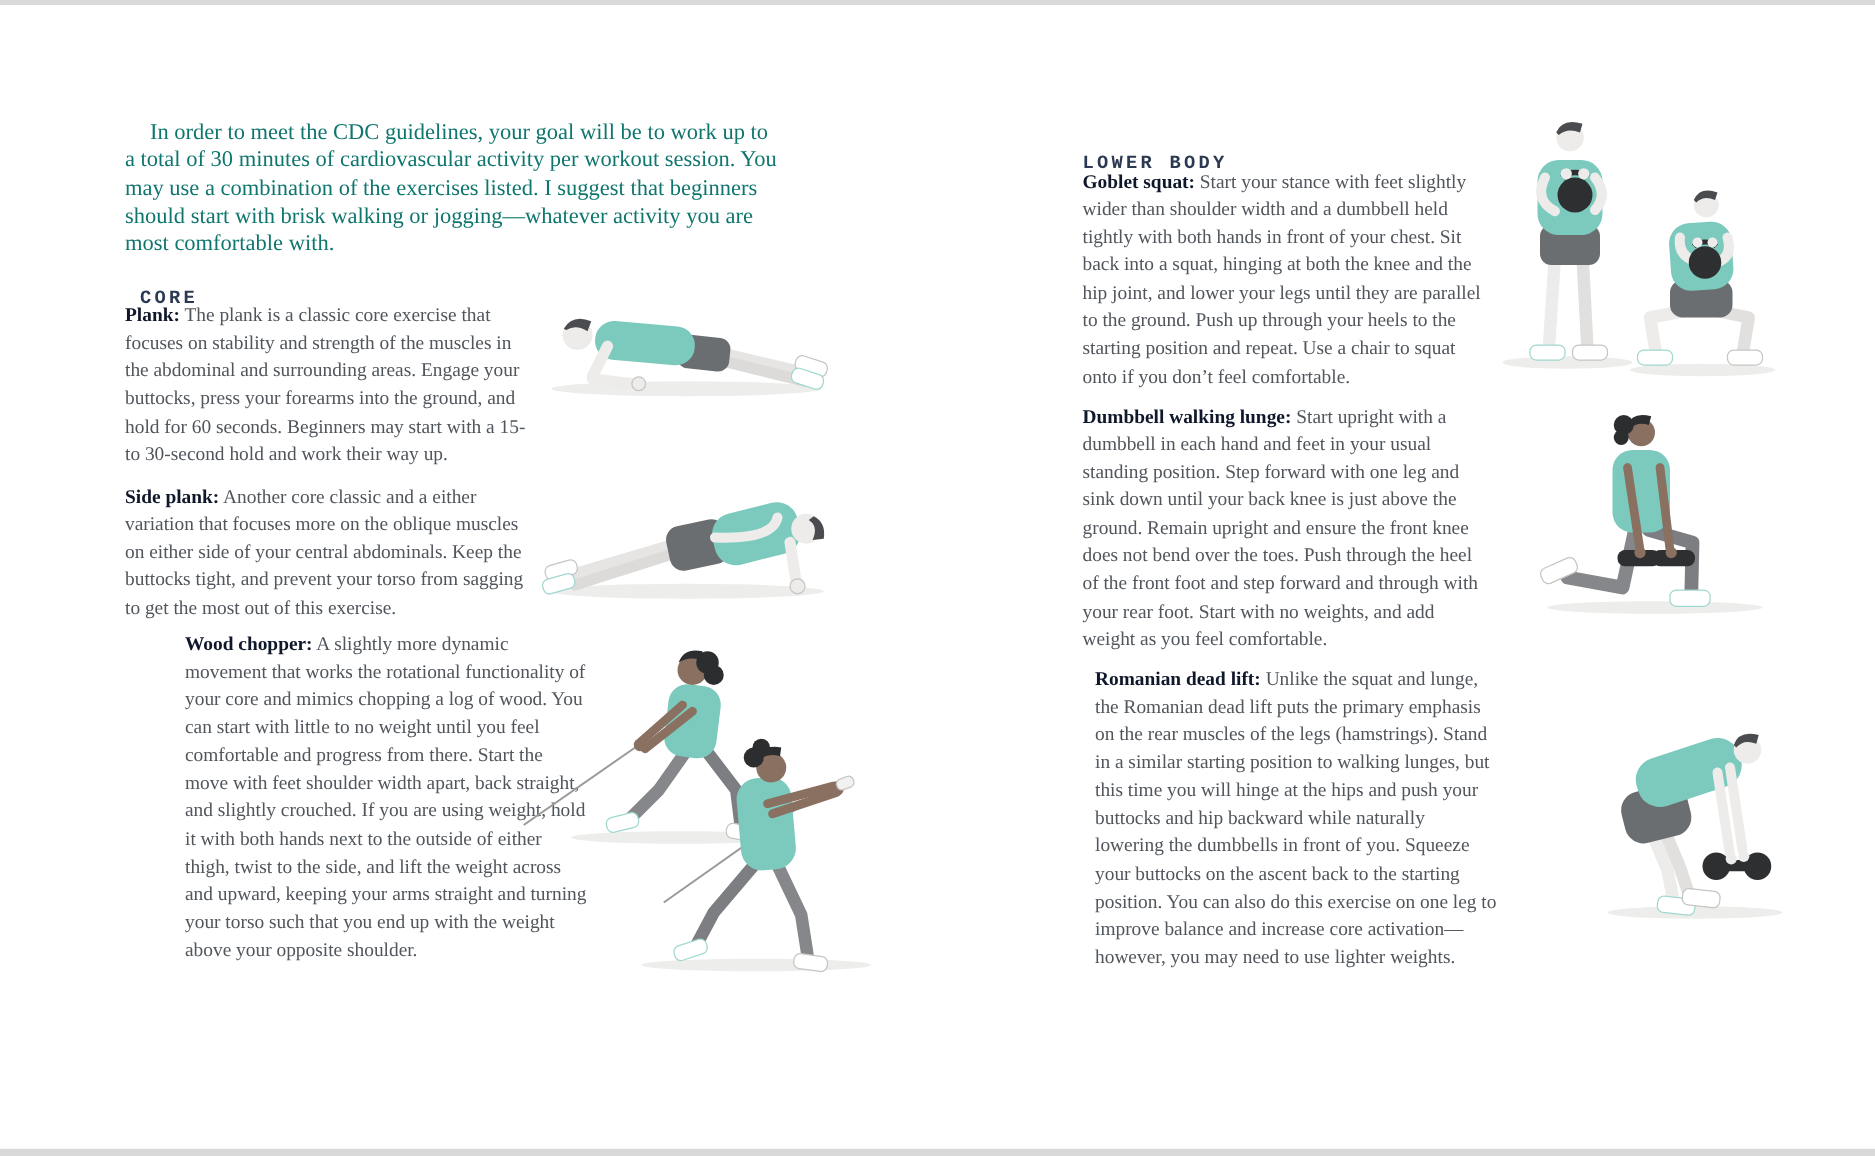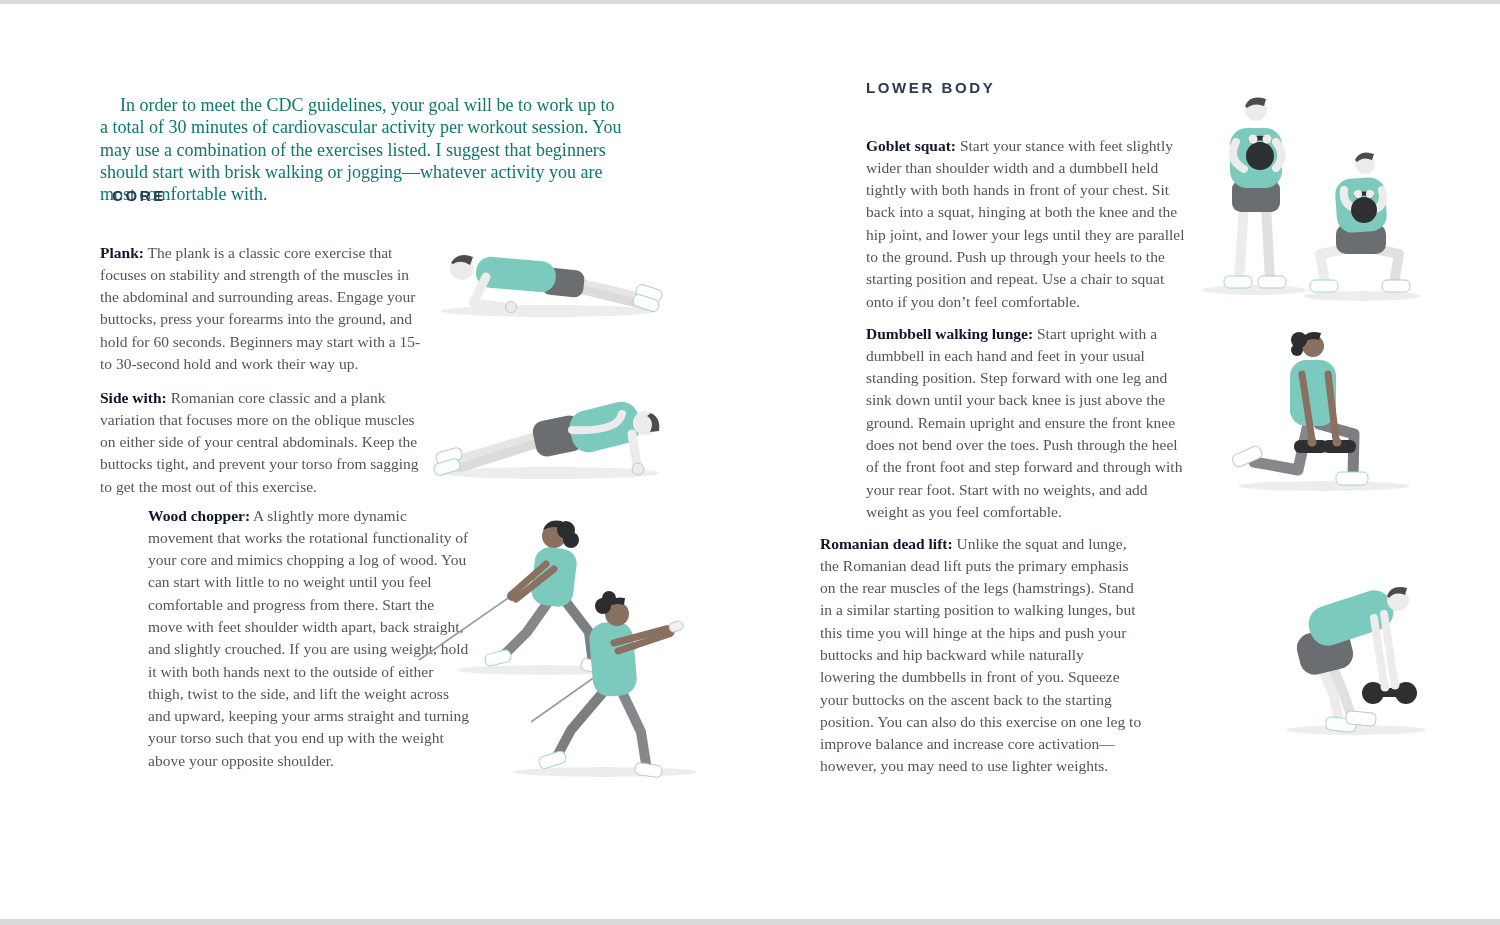--- a/index.html
+++ b/index.html
@@ -4,33 +4,33 @@
 <style>
   html,body{margin:0;padding:0;background:#ffffff;}
   .canvas{position:relative;width:1500px;height:925px;background:#ffffff;overflow:hidden;
           font-family:"Liberation Serif","DejaVu Serif",serif;}
   .edge-strip{position:absolute;left:0;width:100%;background:#d9d9d9;}
   .edge-top{top:0;height:4px;}
   .edge-bottom{bottom:0;height:6px;}
 
   .intro{position:absolute;left:100px;top:76px;width:522px;font-size:18px;line-height:22.3px;
          color:#0f766e;text-indent:20px;}
-  .section-heading{position:absolute;font-family:Liberation Sans, sans-serif;
-         font-size:15px;letter-spacing:2.6px;color:#2b3a52;font-weight:600;}
+  .section-heading{position:absolute;font-family:Liberation Mono, monospace;
+         font-size:15px;letter-spacing:2.6px;color:#2b3a52;font-weight:600;margin-top:43px;}
   .heading-core{left:112px;top:187px;}
   .heading-lower{left:866px;top:79px;}
 
   .exercise{position:absolute;width:324px;font-size:15.5px;line-height:22.3px;color:#51565c;}
   .exercise b{color:#0f172a;font-weight:700;}
   .ex-plank{left:100px;top:226px;}
   .ex-sideplank{left:100px;top:371px;}
   .ex-woodchopper{left:100px;top:489px;margin-left:48px;}
   .ex-goblet{left:866px;top:119px;width:322px;}
   .ex-lunge{left:866px;top:307px;width:322px;}
-  .ex-rdl{left:820px;top:517px;width:322px;font-family:Liberation Serif, serif;}
+  .ex-rdl{left:876px;top:517px;width:322px;font-family:Liberation Serif, serif;}
 
   .illus{position:absolute;}
   .il-plank{left:424px;top:229px;}
   .il-sideplank{left:424px;top:376px;}
   .il-woodchopper{left:413px;top:492px;}
   .il-goblet{left:1192px;top:86px;}
   .il-lunge{left:1224px;top:314px;}
   .il-rdl{left:1246px;top:538px;}
 
   .footer{position:absolute;top:857px;height:24px;display:flex;align-items:center;gap:16px;}
@@ -47,21 +47,21 @@
 <div class="canvas">
   <div class="edge-strip edge-top"></div>
   <div class="edge-strip edge-bottom"></div>
 
   <p class="intro">In order to meet the CDC guidelines, your goal will be to work up to a total of 30 minutes of cardiovascular activity per workout session. You may use a combination of the exercises listed. I suggest that beginners should start with brisk walking or jogging—whatever activity you are most comfortable with.</p>
 
   <div class="section-heading heading-core">CORE</div>
 
   <p class="exercise ex-plank"><b>Plank:</b> <span>The plank is a classic core exercise that focuses on stability and strength of the muscles in the abdominal and surrounding areas. Engage your buttocks, press your forearms into the ground, and hold for 60 seconds. Beginners may start with a 15- to 30-second hold and work their way up.</span></p>
 
-  <p class="exercise ex-sideplank"><b>Side with:</b> <span>Romanian core classic and a plank variation that focuses more on the oblique muscles on either side of your central abdominals. Keep the buttocks tight, and prevent your torso from sagging to get the most out of this exercise.</span></p>
+  <p class="exercise ex-sideplank"><b>Side plank:</b> <span>Another core classic and a either variation that focuses more on the oblique muscles on either side of your central abdominals. Keep the buttocks tight, and prevent your torso from sagging to get the most out of this exercise.</span></p>
 
   <p class="exercise ex-woodchopper"><b>Wood chopper:</b> <span>A slightly more dynamic movement that works the rotational functionality of your core and mimics chopping a log of wood. You can start with little to no weight until you feel comfortable and progress from there. Start the move with feet shoulder width apart, back straight, and slightly crouched. If you are using weight, hold it with both hands next to the outside of either thigh, twist to the side, and lift the weight across and upward, keeping your arms straight and turning your torso such that you end up with the weight above your opposite shoulder.</span></p>
 
   <svg class="illus il-plank" width="250" height="92" viewBox="0 0 250 92">
     <ellipse cx="125" cy="82" rx="108" ry="6" fill="#ededec"></ellipse>
     <path d="M145 52 L222 70" stroke="#e7e5e3" stroke-width="10" stroke-linecap="round"></path>
     <path d="M147 58 L220 76" stroke="#dddbd9" stroke-width="9" stroke-linecap="round"></path>
     <g>
       <rect x="212" y="58" width="26" height="12" rx="5" fill="#ffffff" stroke="#c6c5c3" transform="rotate(18 225 64)"></rect>
       <rect x="209" y="68" width="26" height="12" rx="5" fill="#ffffff" stroke="#9fd8cf" transform="rotate(18 222 74)"></rect>

